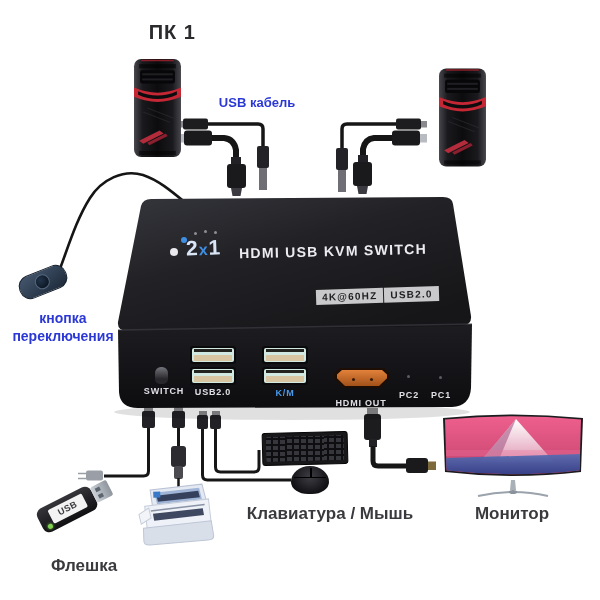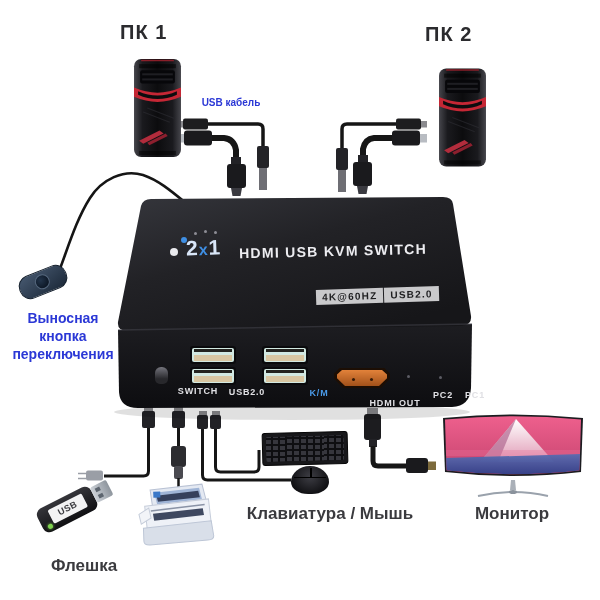--- a/index.html
+++ b/index.html
@@ -3,37 +3,37 @@
 <meta charset="utf-8">
 <style>
   html,body{margin:0;padding:0;background:#fff;}
   .stage{position:relative;width:600px;height:600px;background:#ffffff;overflow:hidden;
          font-family:"Liberation Sans","DejaVu Sans",sans-serif;}
   .abs{position:absolute;}
   .layer{position:absolute;left:0;top:0;width:600px;height:600px;}
   .z1{z-index:1}.z2{z-index:2}.z3{z-index:3}.z4{z-index:4}.z5{z-index:5}
 
   
-  .pc-title{font-size:20px;font-weight:bold;color:#2b2b2e;text-align:left;letter-spacing:1px;}
+  .pc-title{font-size:20px;font-weight:bold;color:#2b2b2e;text-align:right;letter-spacing:1px;}
   .blue-label{color:#2b38d6;font-weight:600;text-align:center;}
-  .cable-label{font-size:10px;line-height:17px;}
+  .cable-label{font-size:13px;line-height:17px;padding-left:26px;}
   .remote-label{font-size:14px;line-height:18px;}
   .dev-label{font-size:17px;font-weight:bold;color:#3a3a3e;text-align:center;}
 
   
   .logo{left:186px;top:236px;transform:rotate(-2deg);font-weight:bold;white-space:nowrap;}
   .logo .d{font-size:21px;color:#d9e6f8;} .logo .x{font-size:16px;color:#3f8fe4;padding:0 1px;}
   .dot{position:absolute;border-radius:50%;}
   .box-title{left:239px;top:243px;font-size:14px;font-weight:bold;letter-spacing:1.3px;
              color:#ededf1;transform:rotate(-1.4deg);white-space:nowrap;}
   .badge-wrap{left:316px;top:285px;transform:rotate(-1.8deg);white-space:nowrap;}
   .badge{display:inline-block;background:#c9c9cb;color:#1e1e20;font-size:10px;font-weight:bold;
          letter-spacing:1.2px;padding:2px 6px;margin-right:1px;}
   .port-label{position:absolute;font-size:9px;font-weight:bold;letter-spacing:0.8px;
-              color:#e0e0e4;text-align:center;white-space:nowrap;margin-left:34px;}
+              color:#e0e0e4;text-align:center;white-space:nowrap;}
   .usb-port{position:absolute;width:46px;height:18px;background:#0a0a0c;border-radius:3px;}
   .usb-inner{position:absolute;inset:2px;background:#d2e9e2;border-radius:2px;overflow:hidden;}
   .usb-slot{position:absolute;left:2px;right:2px;top:1px;height:3px;background:#23231f;}
   .usb-tongue{position:absolute;left:2px;right:2px;top:7px;height:6px;background:#d8c6a2;}
   .hdmi-port{position:absolute;left:334px;top:368px;width:56px;height:20px;
       clip-path:polygon(10% 0,90% 0,100% 28%,100% 52%,84% 100%,16% 100%,0 52%,0 28%);
       background:linear-gradient(180deg,#1c0e04,#1c0e04);}
   .hdmi-core{position:absolute;inset:2px 3px;
       clip-path:polygon(10% 0,90% 0,100% 28%,100% 52%,84% 100%,16% 100%,0 52%,0 28%);
       background:linear-gradient(180deg,#e2823a,#a2511a);}
@@ -330,24 +330,22 @@
         <rect x="5" y="40" width="136" height="6" fill="#e8739a" opacity="0.35"></rect>
         <path d="M 5 48 L 141 44 L 139.5 60.5 Q 73 68 6.5 60.5 Z" fill="url(#lowg)" opacity="0.96"></path>
       </g>
       <path d="M 71 70 L 70 80 L 76 80 L 75 70 Z" fill="#aab0b8"></path>
       <path d="M 38 86 Q 73 78 108 86" stroke="#9aa2ac" stroke-width="2" fill="none"></path>
       <ellipse cx="73" cy="82" rx="4" ry="2" fill="#8a929c"></ellipse>
     </svg>
   </div>
 
   <div class="abs z5 pc-title" style="left:120px;top:21px;width:76px">ПК 1</div>
-  <div class="abs z5 pc-title" style="left:425px;top:23px;width:76px">ПК 2</div>
   <div class="abs z5 blue-label cable-label" style="left:181px;top:94px;width:100px">USB кабель</div>
   <div class="abs z5 blue-label remote-label" style="left:4px;top:309px;width:118px">
-    <div>Выносная</div>
     <div>кнопка</div>
     <div>переключения</div>
   </div>
   <div class="abs z5 dev-label" style="left:32px;top:556px;width:104px">Флешка</div>
   <div class="abs z5 dev-label" style="left:452px;top:504px;width:120px">Монитор</div>
   <div class="abs z5 dev-label" style="left:230px;top:504px;width:200px">Клавиатура / Мышь</div>
 
 </div>
 
 </body></html>

